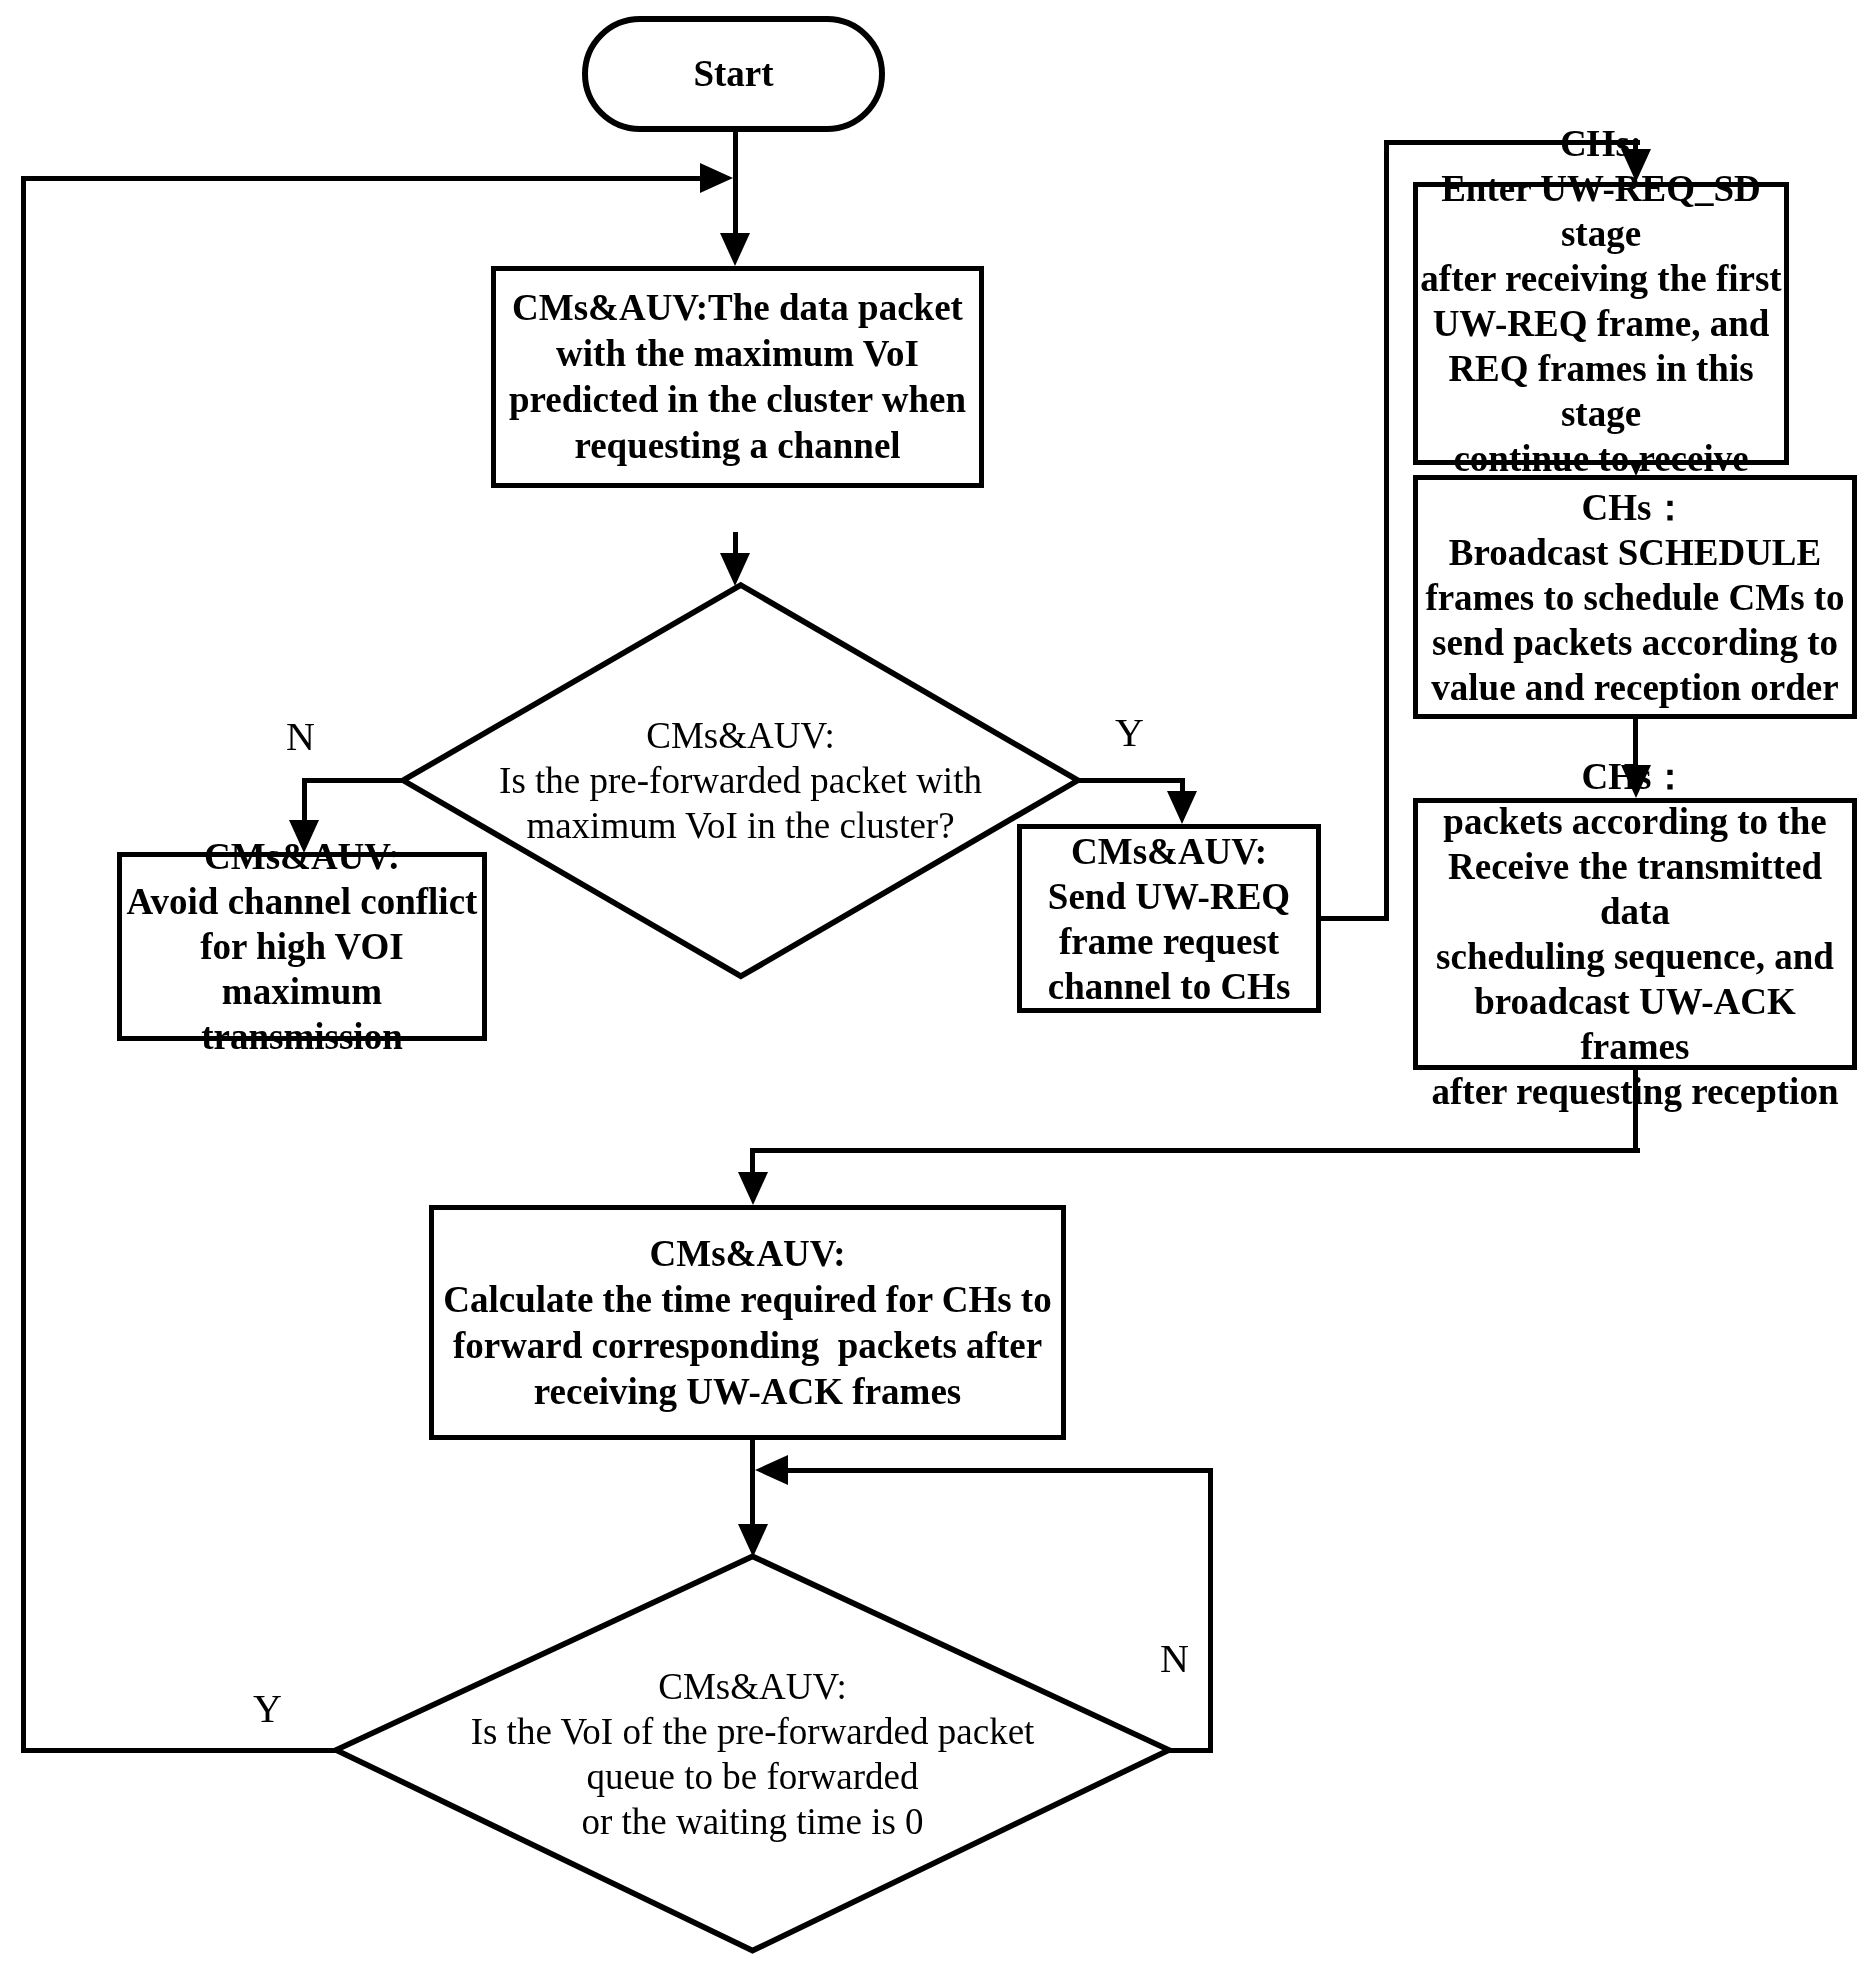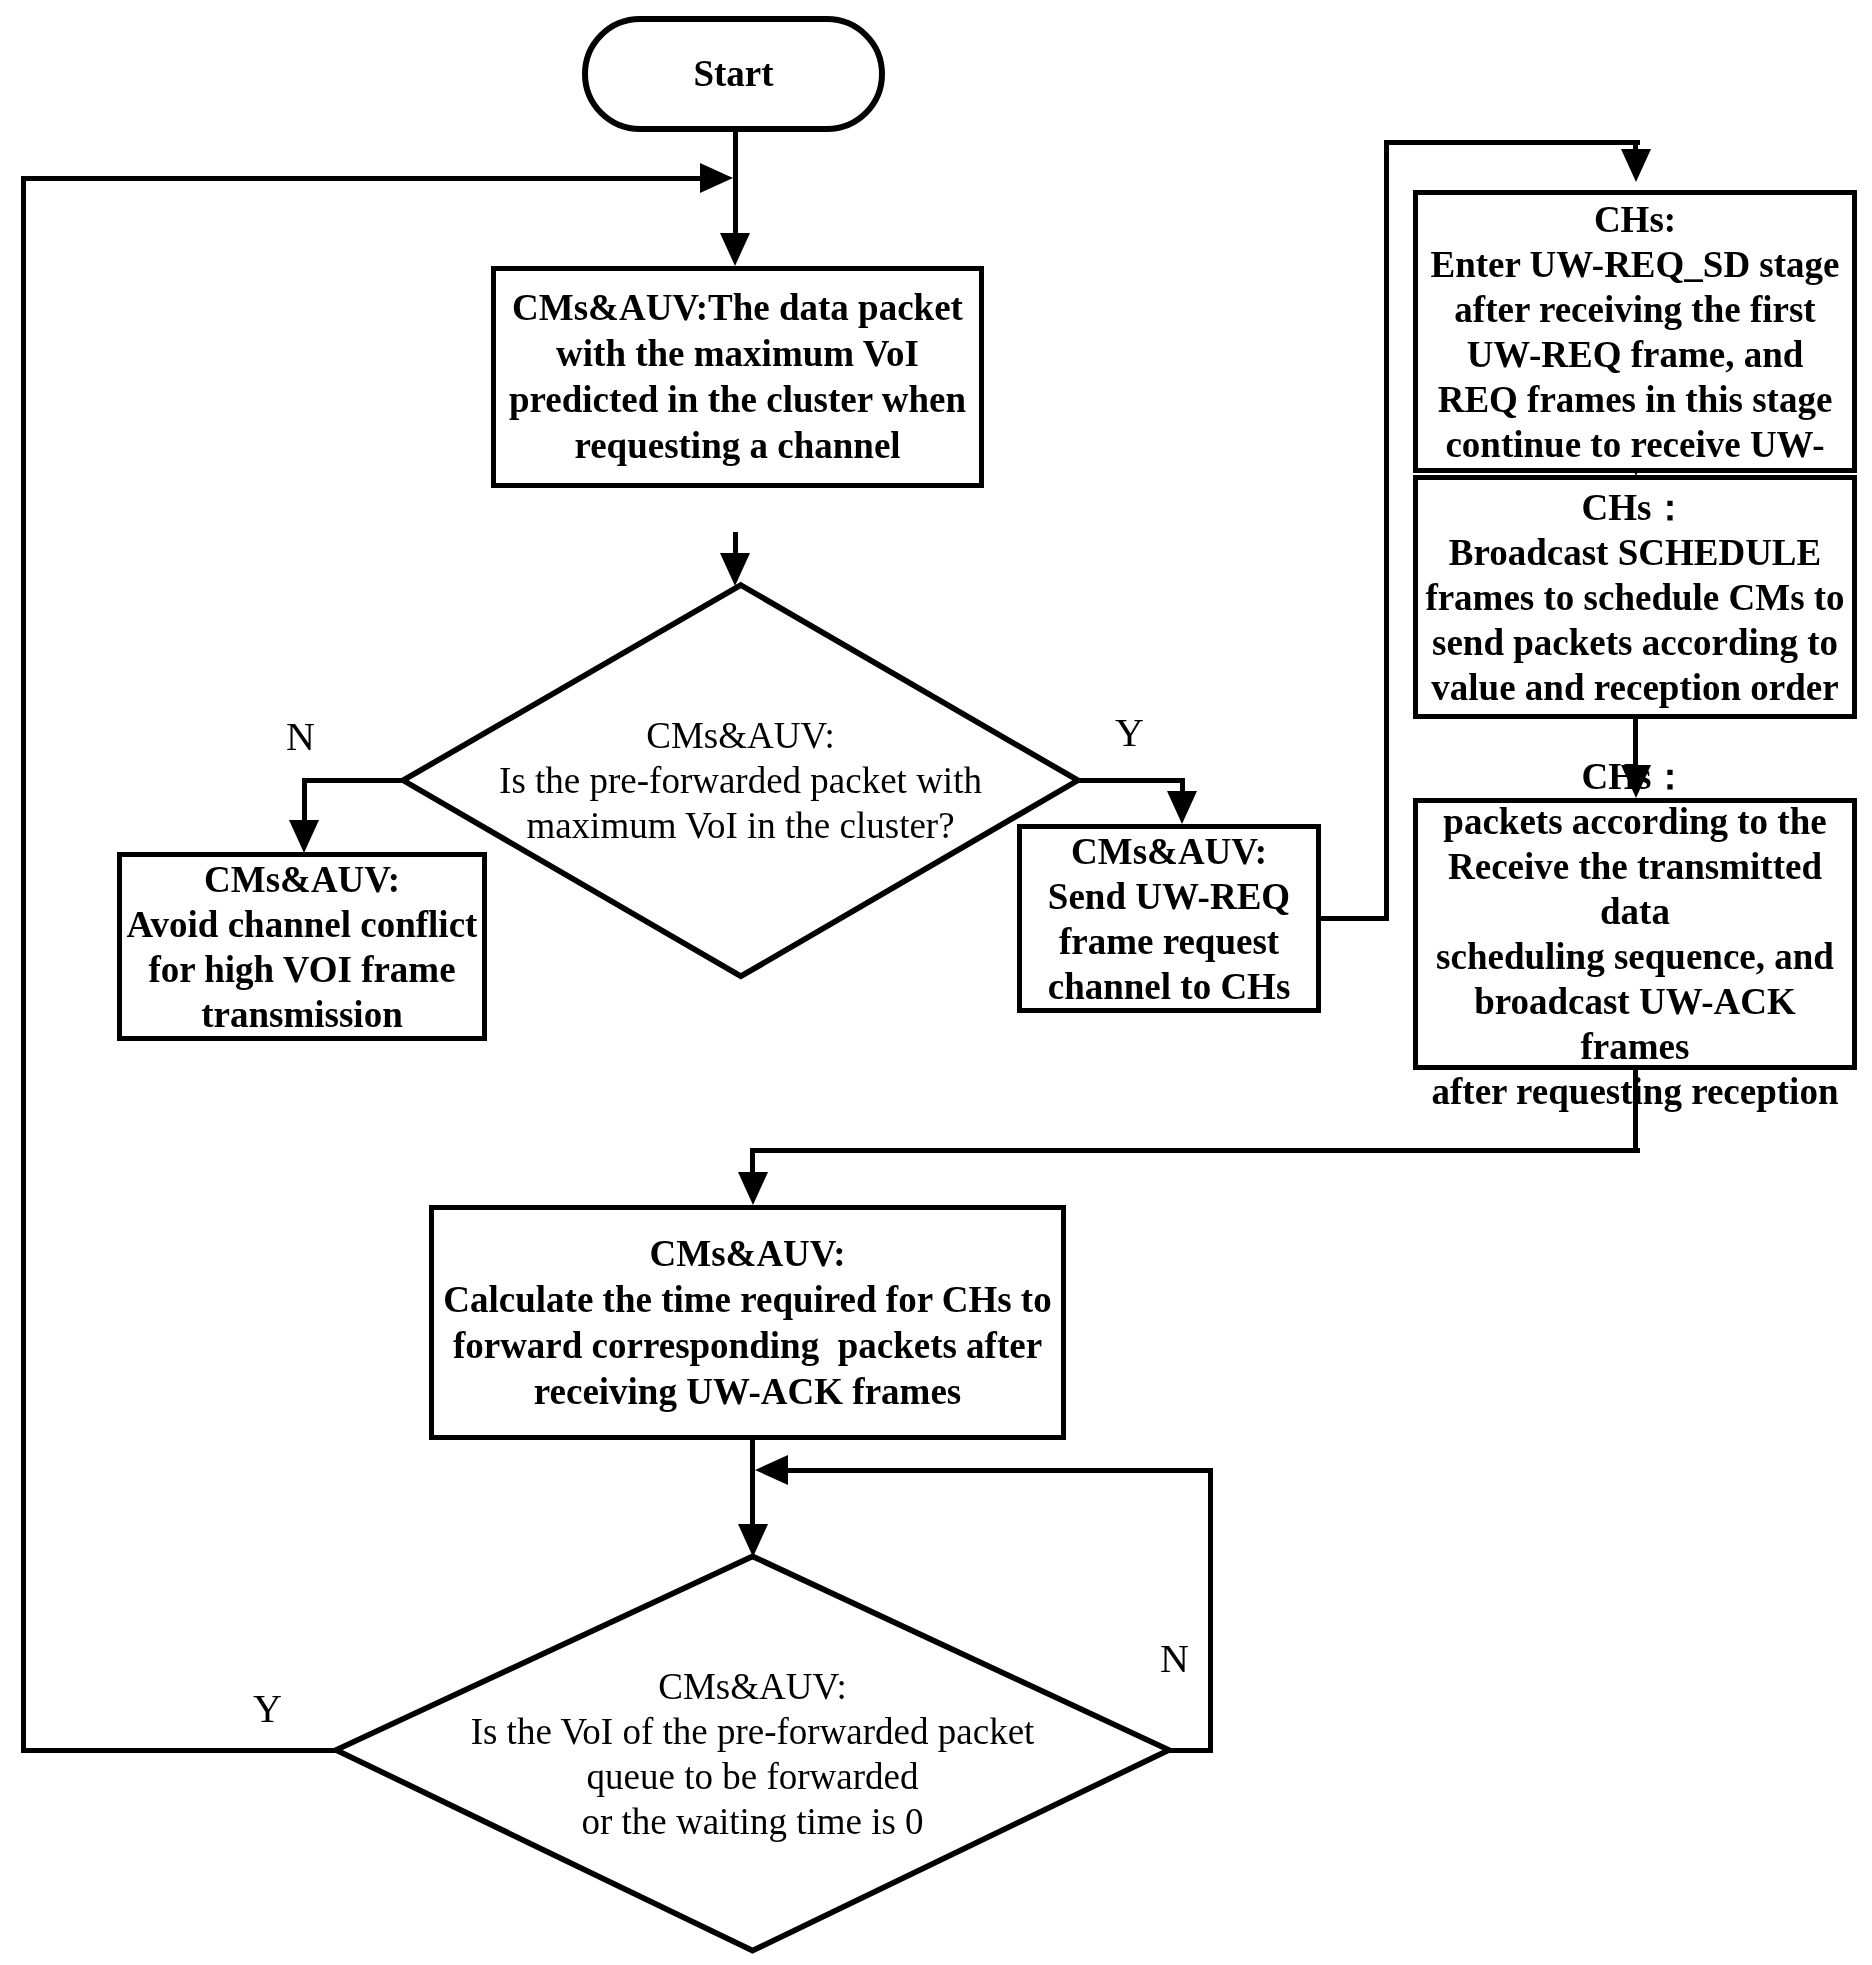--- a/index.html
+++ b/index.html
@@ -149,32 +149,32 @@
     <div class="diamond-text">
       <div class="ln">CMs&amp;AUV:</div>
       <div class="ln">Is the pre-forwarded packet with</div>
       <div class="ln">maximum VoI  in the cluster?</div>
     </div>
   </div>
 
   <div class="node" style="left:117px; top:852px; width:370px; height:189px;">
     <div class="ln tight">CMs&amp;AUV:</div>
     <div class="ln tight">Avoid channel conflict</div>
-    <div class="ln tight">for high VOI frame</div>
+    <div class="ln tight">for high VOI maximum</div>
     <div class="ln tight">transmission</div>
   </div>
 
   <div class="node" style="left:1017px; top:824px; width:304px; height:189px;">
     <div class="ln tight">CMs&amp;AUV:</div>
     <div class="ln tight">Send UW-REQ</div>
     <div class="ln tight">frame request</div>
     <div class="ln tight">channel to CHs</div>
   </div>
 
-  <div class="node" style="left:1413px; top:190px; width:444px; height:283px;">
+  <div class="node" style="left:1413px; top:182px; width:376px; height:283px;">
     <div class="ln tight">CHs:</div>
     <div class="ln tight">Enter UW-REQ_SD stage</div>
     <div class="ln tight">after receiving the first</div>
     <div class="ln tight">UW-REQ frame, and</div>
     <div class="ln tight">REQ frames in this stage</div>
     <div class="ln tight">continue to receive UW-</div>
   </div>
 
   <div class="node" style="left:1413px; top:475px; width:444px; height:244px;">
     <div class="ln tight">CHs：</div>

